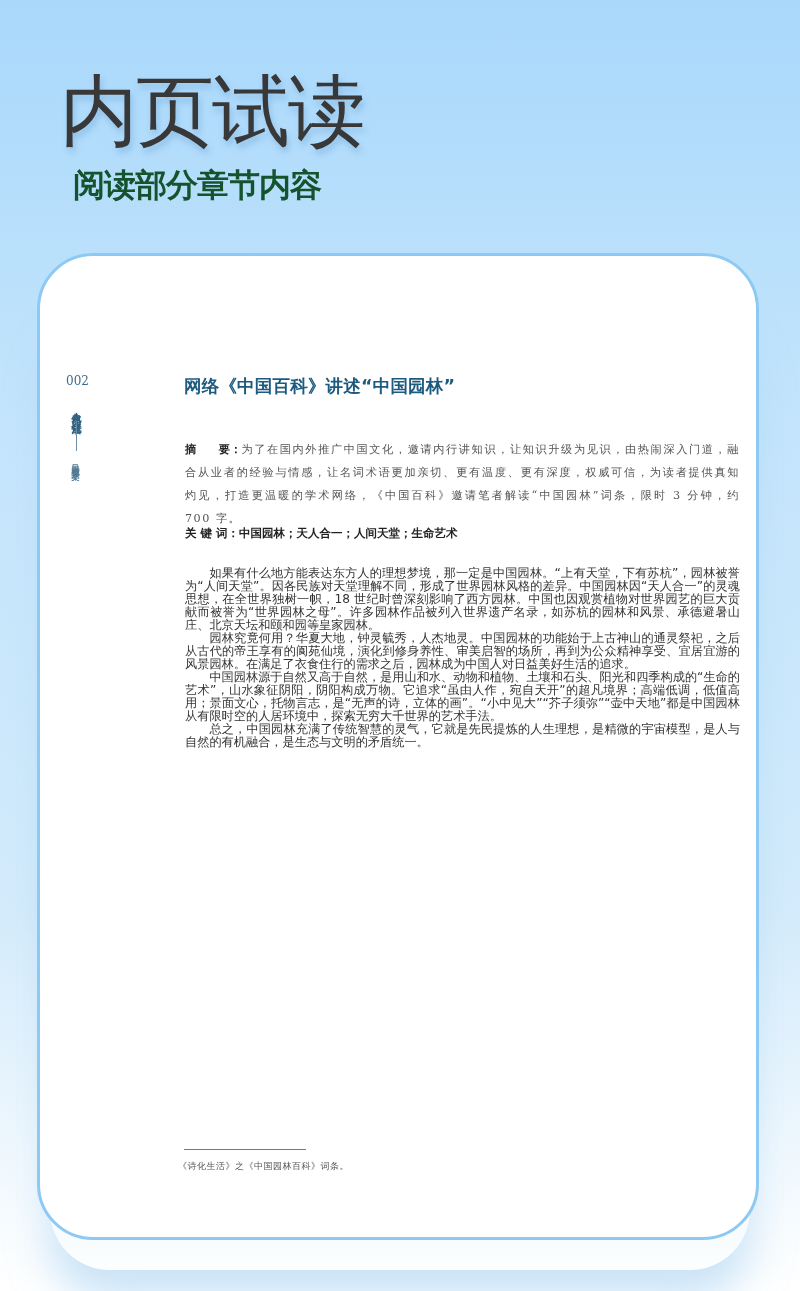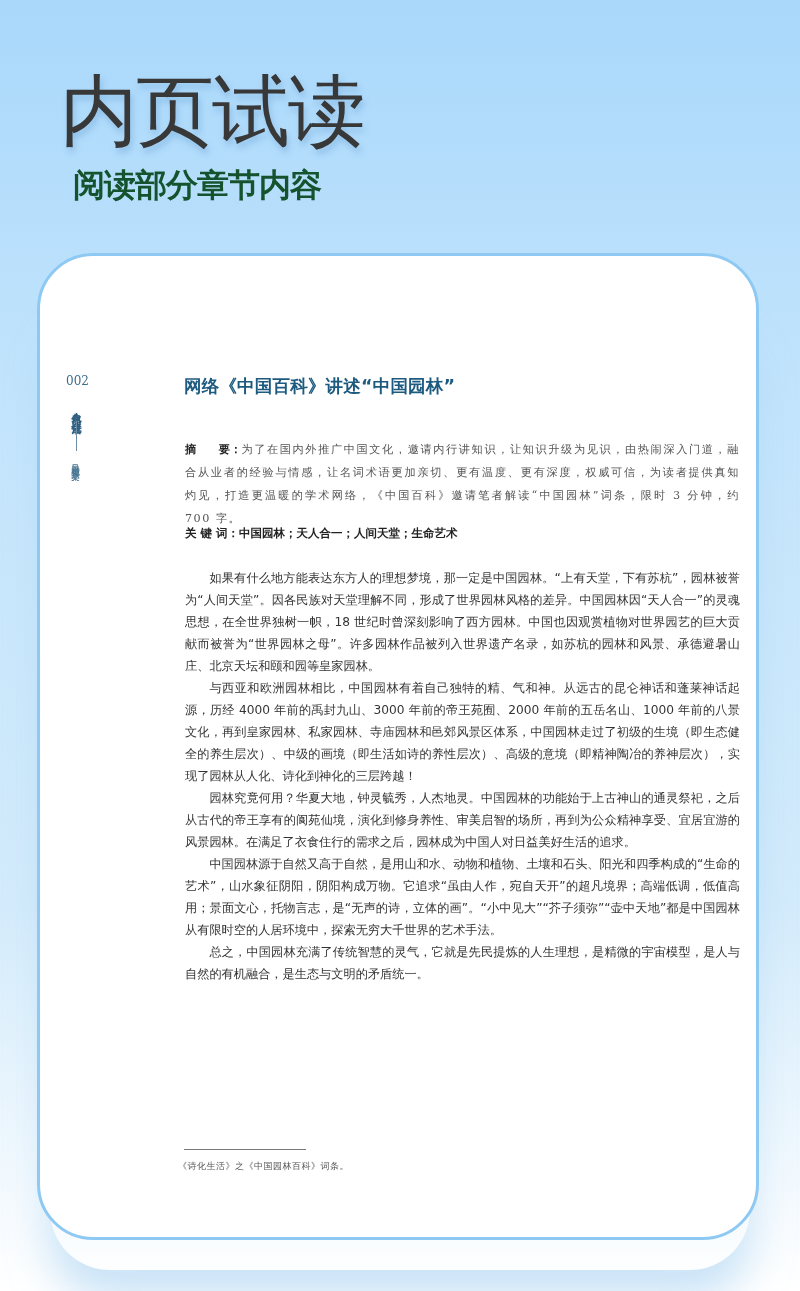--- a/index.html
+++ b/index.html
@@ -137,21 +137,21 @@
       position: absolute;
       left: 185px;
       top: 567px;
       width: 555px;
     }
     .body-text p {
       margin: 0;
       text-indent: 2em;
       font-family: "DejaVu Sans", sans-serif;
       font-size: 12.2px;
-      line-height: 22px;
+      line-height: 13px;
       color: #333333;
       text-align: justify;
     }
     .footnote-rule {
       position: absolute;
       left: 184px;
       top: 1149px;
       width: 122px;
       height: 1px;
       background: #7a7a7a;
@@ -190,20 +190,19 @@
 <div class="abstract">
   <span class="abstract-label">摘　　要：</span><span>为了在国内外推广中国文化，邀请内行讲知识，让知识升级为见识，由热闹深入门道，融合从业者的经验与情感，让名词术语更加亲切、更有温度、更有深度，权威可信，为读者提供真知灼见，打造更温暖的学术网络，《中国百科》邀请笔者解读“中国园林”词条，限时 3 分钟，约 700 字。</span>
 </div>
 
 <div class="keywords">
   <span>关 键 词：</span><span>中国园林；天人合一；人间天堂；生命艺术</span>
 </div>
 
 <div class="body-text">
   <p>如果有什么地方能表达东方人的理想梦境，那一定是中国园林。“上有天堂，下有苏杭”，园林被誉为“人间天堂”。因各民族对天堂理解不同，形成了世界园林风格的差异。中国园林因“天人合一”的灵魂思想，在全世界独树一帜，18 世纪时曾深刻影响了西方园林。中国也因观赏植物对世界园艺的巨大贡献而被誉为“世界园林之母”。许多园林作品被列入世界遗产名录，如苏杭的园林和风景、承德避暑山庄、北京天坛和颐和园等皇家园林。</p>
-  <p>与西亚和欧洲园林相比，中国园林有着自己独特的精、气和神。从远古的昆仑神话和蓬莱神话起源，历经 4000 年前的禹封九山、3000 年前的帝王苑囿、2000 年前的五岳名山、1000 年前的八景文化，再到皇家园林、私家园林、寺庙园林和邑郊风景区体系，中国园林走过了初级的生境（即生态健全的养生层次）、中级的画境（即生活如诗的养性层次）、高级的意境（即精神陶冶的养神层次），实现了园林从人化、诗化到神化的三层跨越！</p>
   <p>园林究竟何用？华夏大地，钟灵毓秀，人杰地灵。中国园林的功能始于上古神山的通灵祭祀，之后从古代的帝王享有的阆苑仙境，演化到修身养性、审美启智的场所，再到为公众精神享受、宜居宜游的风景园林。在满足了衣食住行的需求之后，园林成为中国人对日益美好生活的追求。</p>
   <p>中国园林源于自然又高于自然，是用山和水、动物和植物、土壤和石头、阳光和四季构成的“生命的艺术”，山水象征阴阳，阴阳构成万物。它追求“虽由人作，宛自天开”的超凡境界；高端低调，低值高用；景面文心，托物言志，是“无声的诗，立体的画”。“小中见大”“芥子须弥”“壶中天地”都是中国园林从有限时空的人居环境中，探索无穷大千世界的艺术手法。</p>
   <p>总之，中国园林充满了传统智慧的灵气，它就是先民提炼的人生理想，是精微的宇宙模型，是人与自然的有机融合，是生态与文明的矛盾统一。</p>
 </div>
 
 <div class="footnote-rule"></div>
 <div class="footnote">《诗化生活》之《中国园林百科》词条。</div>
 
 </body></html>

